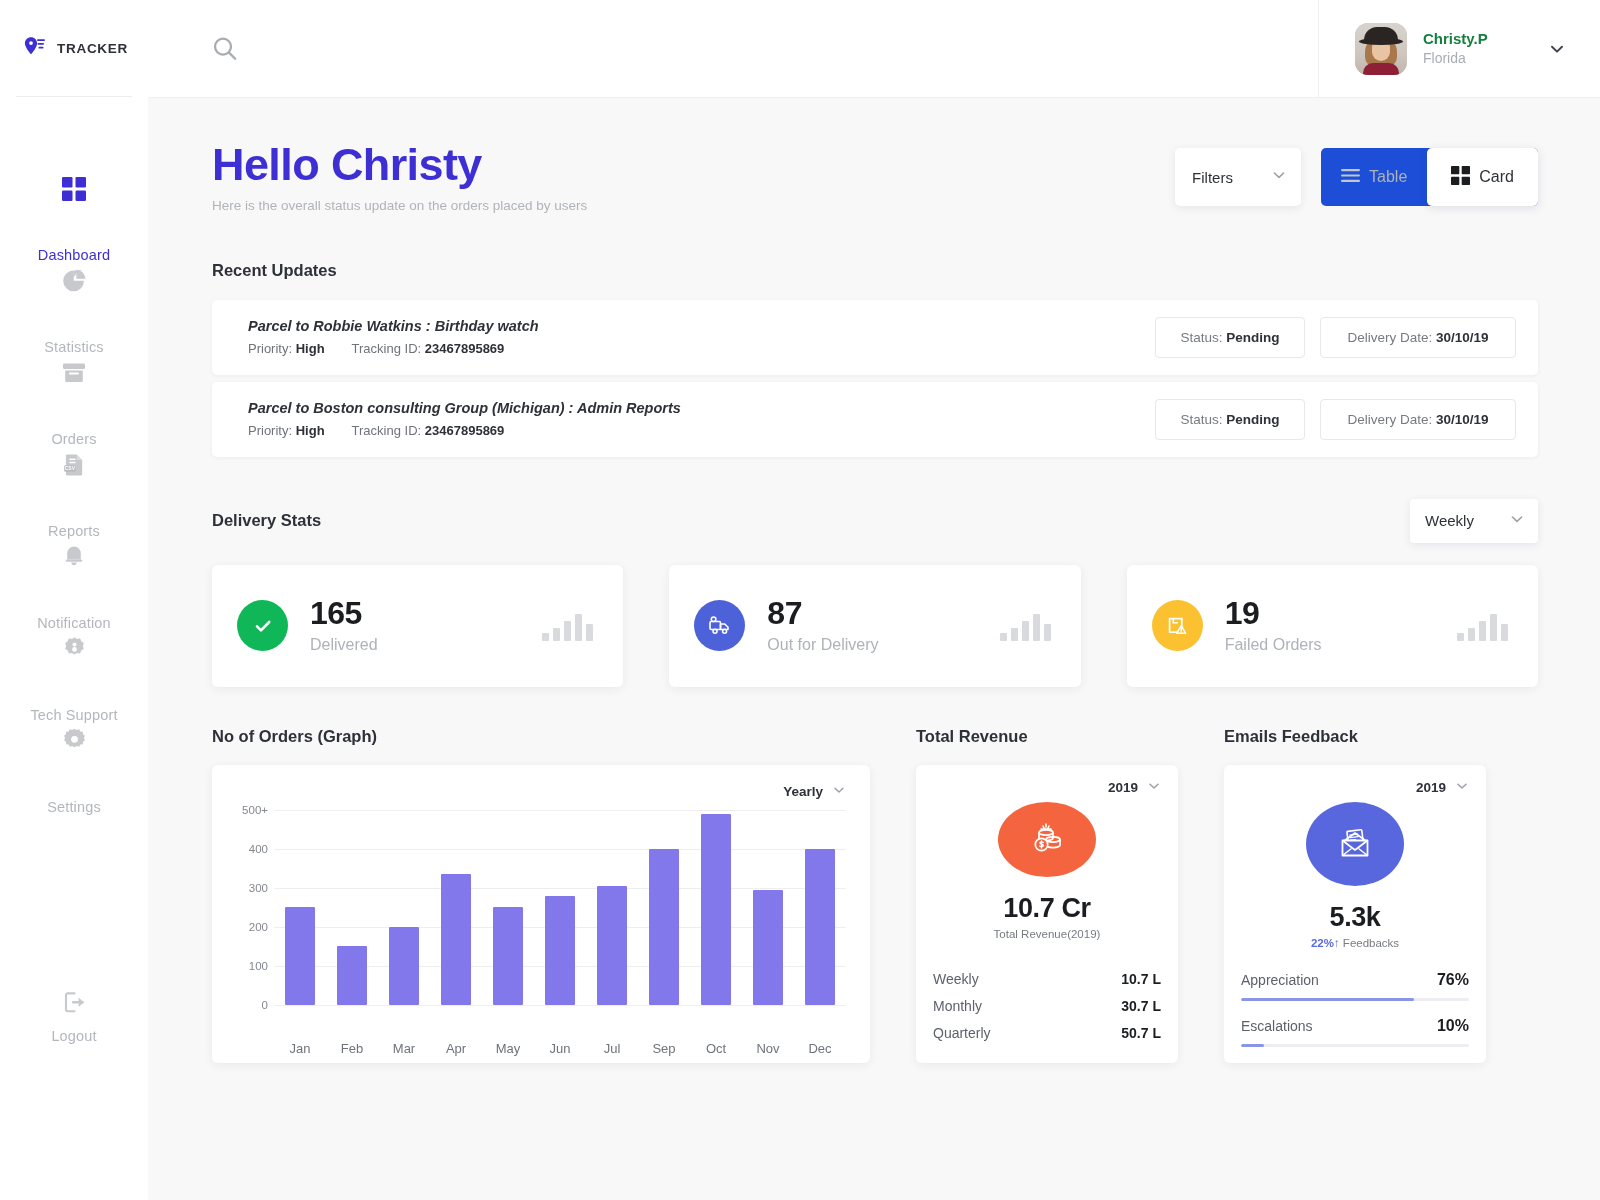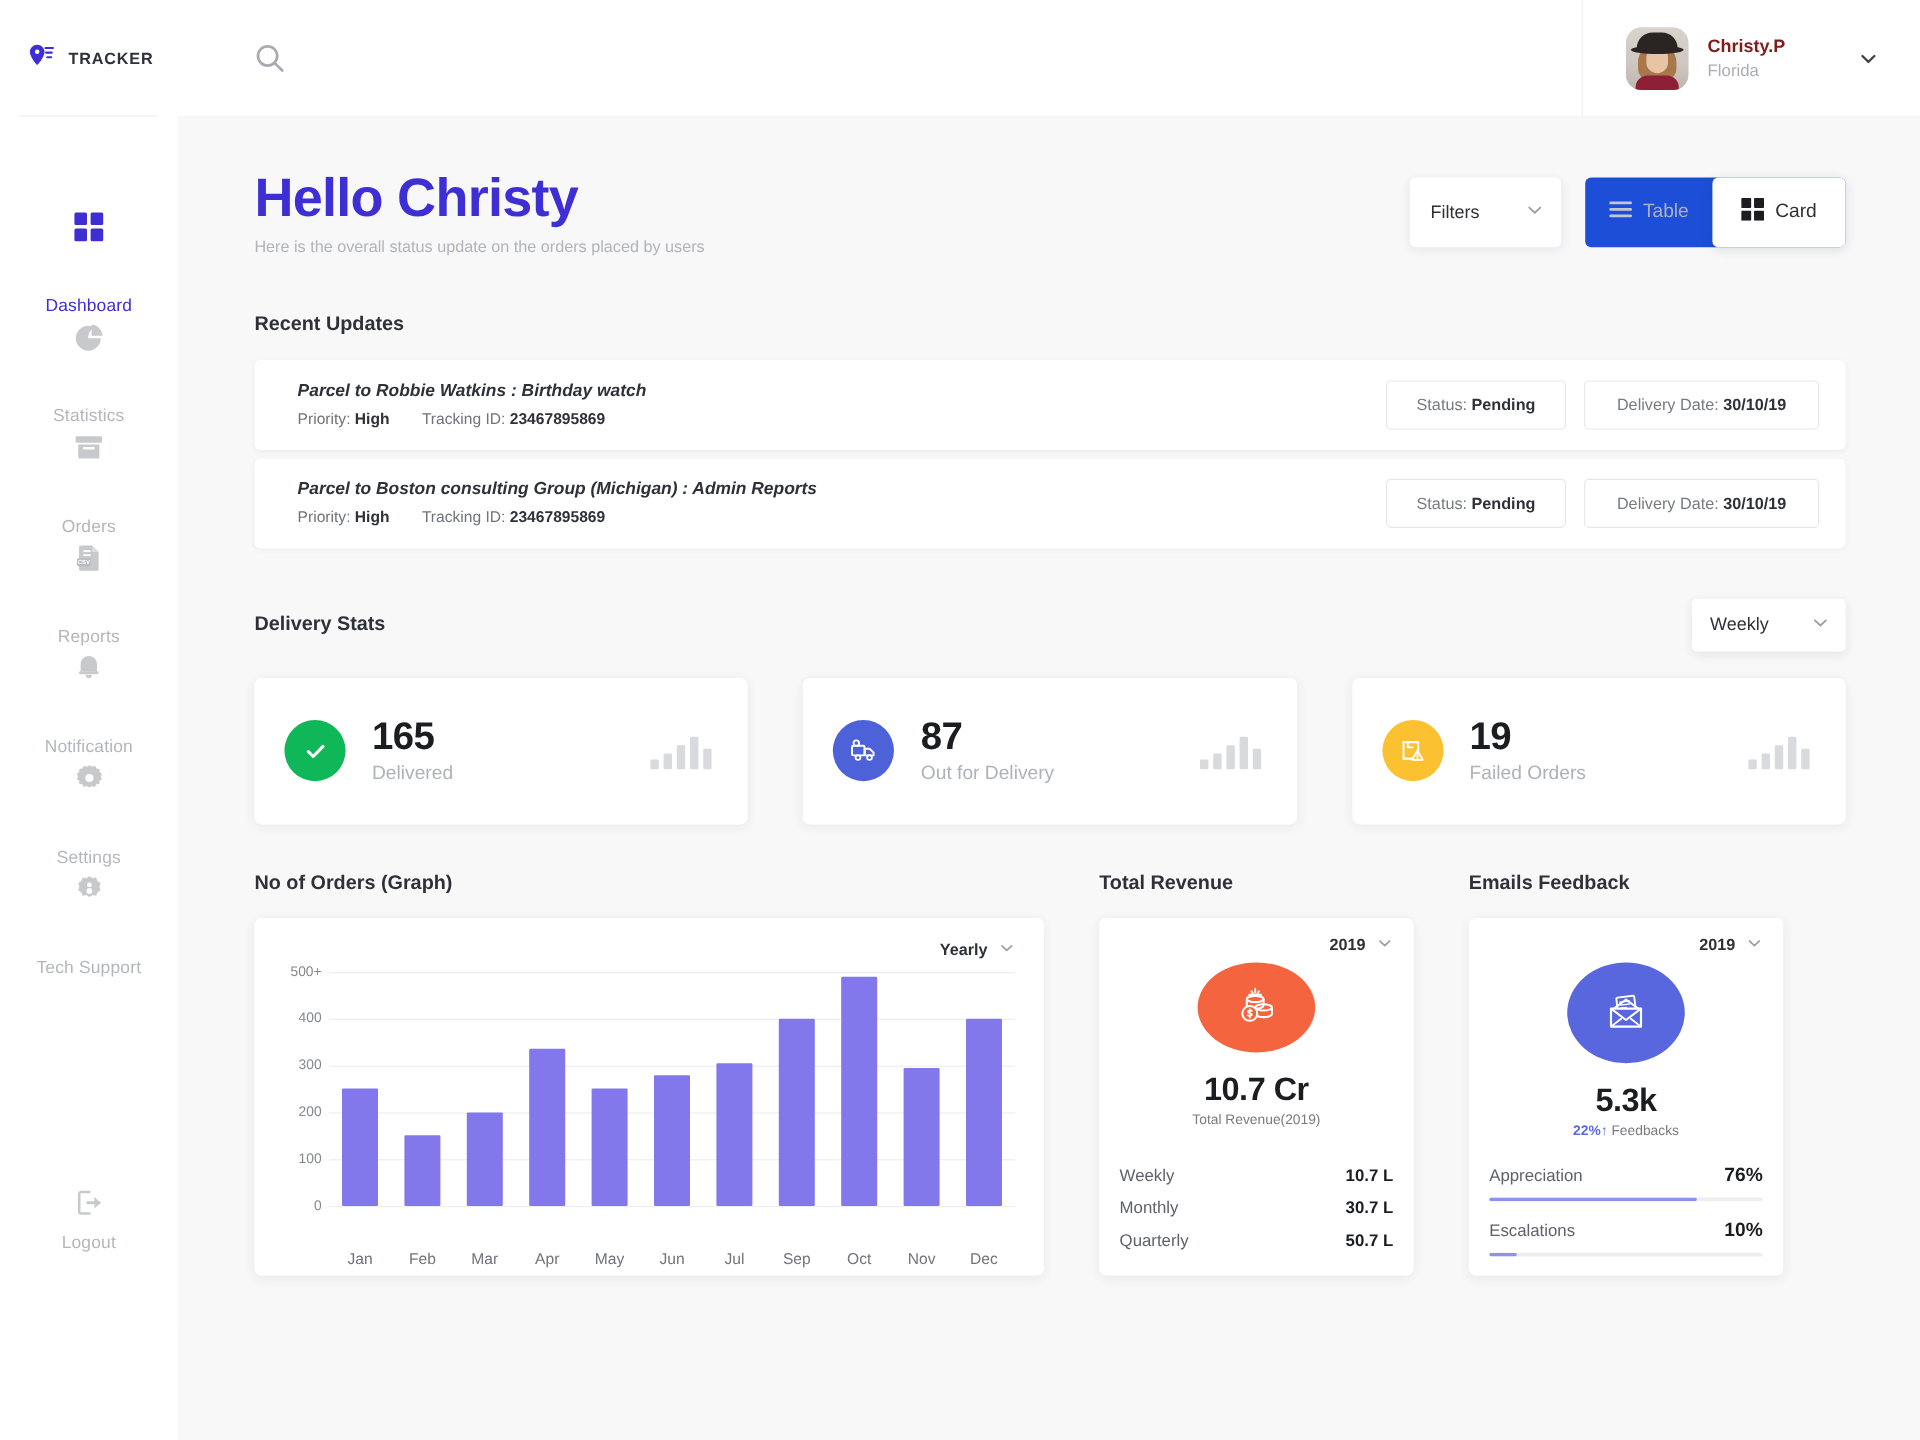--- a/index.html
+++ b/index.html
@@ -25,21 +25,21 @@
   }
   .logo-mark { width: 28px; height: 28px; display:block; }
   .logo-text {
     font-size: 13.5px; font-weight: 700; letter-spacing: .7px; color: #2e3138;
   }
   .logo-sep { width: 116px; height: 1px; background: #eceef1; }
 
   .nav { width: 100%; padding-top: 74px; display: flex; flex-direction: column; align-items: center; }
   .nav-item {
     width: 100%; height: 92px;
-    display: flex; flex-direction: column; align-items: center; justify-content: flex-end;
+    display: flex; flex-direction: column; align-items: center; justify-content: center;
     cursor: pointer; user-select: none; gap: 32px;
   }
   .nav-ico { height: 34px; display: flex; align-items: center; justify-content: center; }
   .nav-ico svg { display: block; }
   .nav-label { margin-top: 9px; font-size: 14.5px; color: #b3b7bd; letter-spacing: .15px; }
   .nav-item.active .nav-label { color: #3d2fd4; font-weight: 400; }
 
   .logout-item {
     position: absolute; left: 0; bottom: 68px; width: 100%;
     display: flex; flex-direction: column; align-items: center; cursor: pointer;
@@ -63,21 +63,21 @@
   .avatar {
     width: 52px; height: 52px; border-radius: 13px; overflow: hidden; flex-shrink: 0;
     background: #c9c2bb; position: relative;
   }
   .avatar .sky { position:absolute; inset:0; background: linear-gradient(180deg,#d8d3cd 0%,#cfc8c1 55%,#bfb6ad 100%); }
   .avatar .hat { position:absolute; left:9px; top:4px; width:34px; height:17px; background:#2a2522; border-radius:17px 17px 5px 5px; }
   .avatar .brim { position:absolute; left:4px; top:15px; width:44px; height:7px; background:#2a2522; border-radius:50%; }
   .avatar .hair { position:absolute; left:10px; top:13px; width:32px; height:31px; background:#a9784a; border-radius:16px 16px 10px 10px; }
   .avatar .face { position:absolute; left:17px; top:16px; width:18px; height:22px; background:#e8c3a4; border-radius:9px 9px 10px 10px; }
   .avatar .body { position:absolute; left:8px; bottom:0; width:36px; height:12px; background:#8d2036; border-radius:10px 10px 0 0; }
-  .prof-name { font-size: 15px; font-weight: 700; color: #7f1d1d; line-height: 1.35; }
+  .prof-name { font-size: 15px; font-weight: 700; color: #15803d; line-height: 1.35; }
   .prof-loc { font-size: 14px; color: #a9adb4; line-height: 1.4; }
   .prof-caret { margin-left: 44px; display:flex; }
 
   .content { flex: 1; padding: 40px 62px 0 64px; overflow: hidden; }
 
   .page-head { display: flex; align-items: flex-start; }
   .greet-block { flex: 1; padding-top: 4px; }
   .greet {
     font-size: 45px; font-weight: 700; color: #3d2fd4; letter-spacing: -0.6px; line-height: 1.02;
   }
@@ -278,36 +278,36 @@
             <rect x="4.8" y="15.4" width="16.4" height="2.4" rx="1.2" fill="#c7c9cc"></rect>
             <path d="M10.4 18.6h5.2a2.6 2.6 0 0 1-5.2 0z" fill="#c7c9cc"></path>
           </svg>
         </span>
         <span class="nav-label">Notification</span>
       </div>
 
       <div class="nav-item">
         <span class="nav-ico">
           <svg width="27" height="27" viewBox="0 0 27 27">
-            <path d="M13.5 1.8l2.2 1.1 2.4-.7 1.3 2.2 2.5.4.1 2.5 2 1.5-1.1 2.2 1.1 2.2-2 1.5-.1 2.5-2.5.4-1.3 2.2-2.4-.7-2.2 1.1-2.2-1.1-2.4.7-1.3-2.2-2.5-.4-.1-2.5-2-1.5 1.1-2.2-1.1-2.2 2-1.5.1-2.5 2.5-.4 1.3-2.2 2.4.7z" fill="#c7c9cc"></path>
-            <circle cx="13.5" cy="12.3" r="3.4" fill="#ffffff"></circle>
-          </svg>
-        </span>
-        <span class="nav-label">Settings</span>
+            <path d="M13.5 2.2l2.6 1.7 3-.6 1.1 2.9 2.6 1.7-.9 3 .9 3-2.6 1.7-1.1 2.9-3-.6-2.6 1.7-2.6-1.7-3 .6-1.1-2.9-2.6-1.7.9-3-.9-3 2.6-1.7 1.1-2.9 3 .6z" fill="#c7c9cc"></path>
+            <circle cx="13.5" cy="9.4" r="2" fill="#ffffff"></circle>
+            <circle cx="13.5" cy="14.4" r="2.4" fill="#ffffff"></circle>
+          </svg>
+        </span>
+        <span class="nav-label">Tech Support</span>
       </div>
 
       <div class="nav-item">
         <span class="nav-ico">
           <svg width="27" height="27" viewBox="0 0 27 27">
-            <path d="M13.5 2.2l2.6 1.7 3-.6 1.1 2.9 2.6 1.7-.9 3 .9 3-2.6 1.7-1.1 2.9-3-.6-2.6 1.7-2.6-1.7-3 .6-1.1-2.9-2.6-1.7.9-3-.9-3 2.6-1.7 1.1-2.9 3 .6z" fill="#c7c9cc"></path>
-            <circle cx="13.5" cy="9.4" r="2" fill="#ffffff"></circle>
-            <circle cx="13.5" cy="14.4" r="2.4" fill="#ffffff"></circle>
-          </svg>
-        </span>
-        <span class="nav-label">Tech Support</span>
+            <path d="M13.5 1.8l2.2 1.1 2.4-.7 1.3 2.2 2.5.4.1 2.5 2 1.5-1.1 2.2 1.1 2.2-2 1.5-.1 2.5-2.5.4-1.3 2.2-2.4-.7-2.2 1.1-2.2-1.1-2.4.7-1.3-2.2-2.5-.4-.1-2.5-2-1.5 1.1-2.2-1.1-2.2 2-1.5.1-2.5 2.5-.4 1.3-2.2 2.4.7z" fill="#c7c9cc"></path>
+            <circle cx="13.5" cy="12.3" r="3.4" fill="#ffffff"></circle>
+          </svg>
+        </span>
+        <span class="nav-label">Settings</span>
       </div>
     </nav>
 
     <div class="logout-item">
       <span class="nav-ico">
         <svg width="27" height="27" viewBox="0 0 27 27">
           <path d="M13.5 4.4H6.6a1.6 1.6 0 0 0-1.6 1.6v14.6a1.6 1.6 0 0 0 1.6 1.6h6.9" fill="none" stroke="#c7c9cc" stroke-width="2.1" stroke-linecap="round"></path>
           <path d="M12.2 13.3h9.4" stroke="#c7c9cc" stroke-width="2.6" stroke-linecap="round"></path>
           <path d="M17.6 8.6l5.2 4.7-5.2 4.7z" fill="#c7c9cc"></path>
         </svg>

